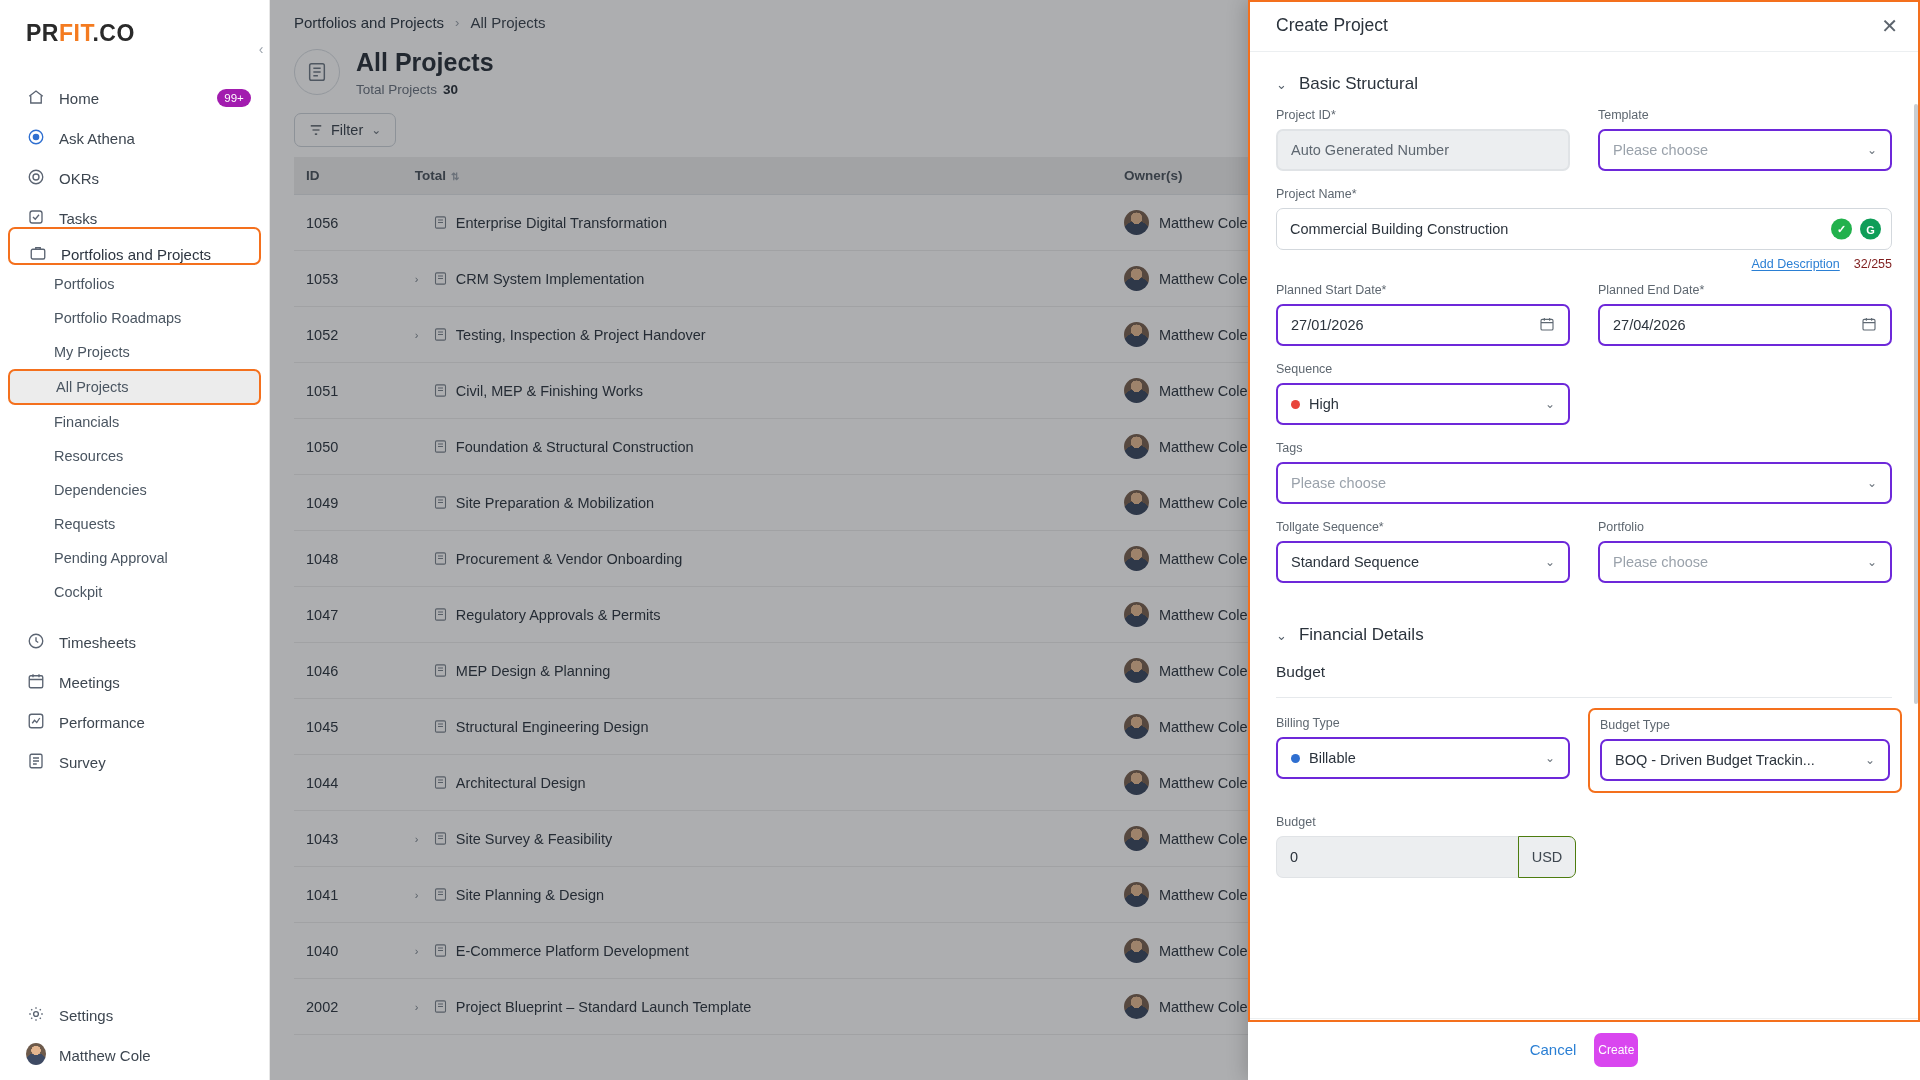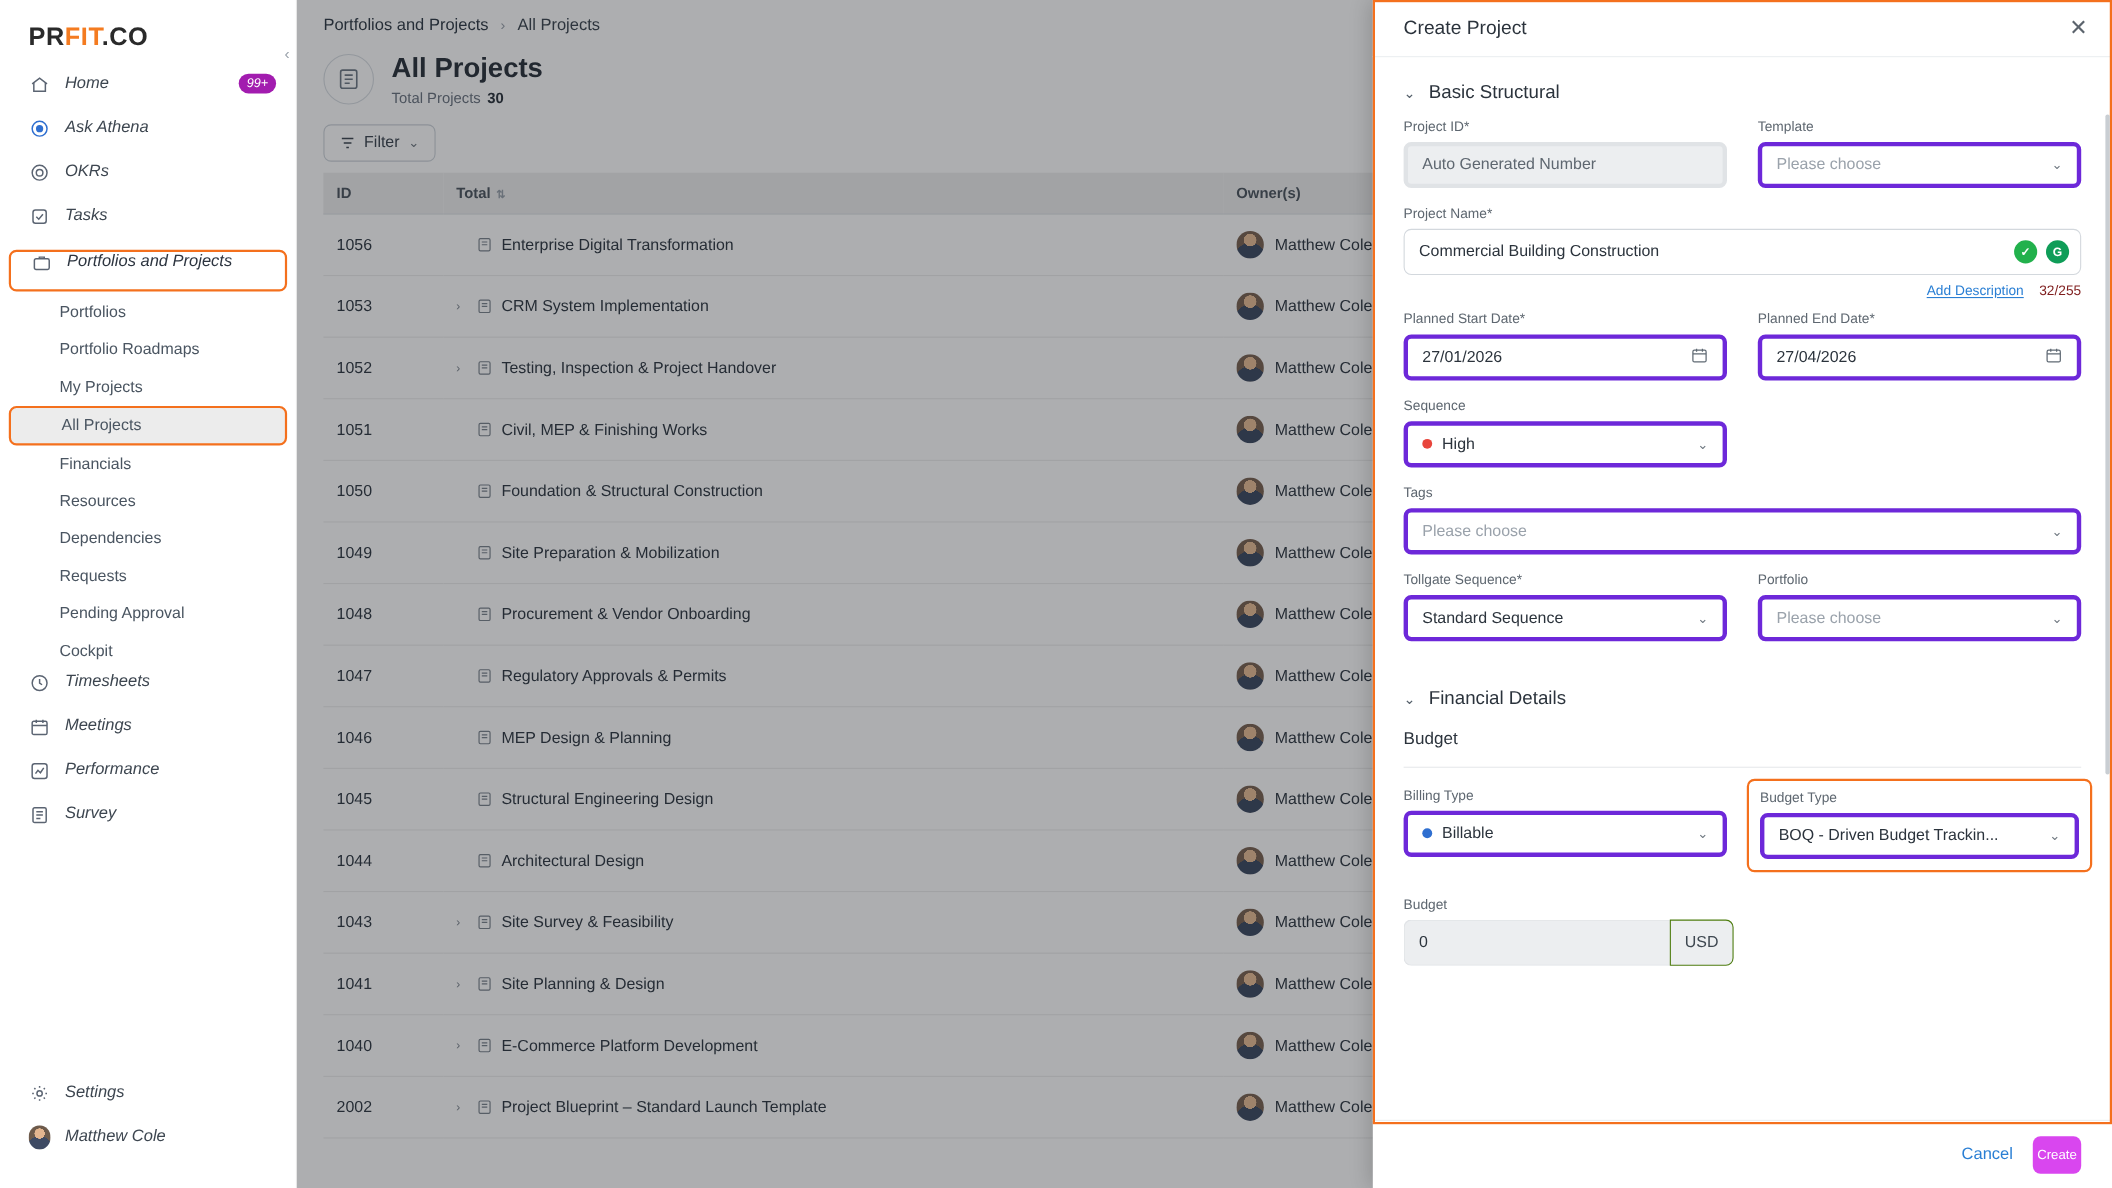--- a/index.html
+++ b/index.html
@@ -20,23 +20,23 @@
     display: flex; flex-direction: column;
     position: relative;
     flex: 0 0 270px;
   }
   .logo-wrap { padding: 20px 0 14px 26px; }
   .logo { font-size: 23px; font-weight: 700; letter-spacing: .5px; color: #2a2a2a; }
   .logo .dotco { color: #2a2a2a; }
   .logo .orange { color: #f47b20; }
   .nav { margin-top: 6px; }
   .nav-item {
-    display: flex; align-items: flex-start; gap: 13px;
+    display: flex; align-items: flex-end; gap: 13px;
     height: 40px; padding: 0 18px 0 26px;
-    font-size: 15px; color: #3d4650; cursor: pointer; position: relative; font-style: italic;
+    font-size: 15px; color: #3d4650; cursor: pointer; position: relative;
   }
   .nav-item .ico { width: 20px; height: 20px; display: inline-flex; align-items: center; justify-content: center; color: #5b6472; }
   .nav-item.active-box {
     border: 2px solid #f4701d; border-radius: 7px;
     margin: 0 8px 0 8px; padding-left: 18px; height: 38px;
     color: #2d3540; font-weight: 400;
   }
   .badge-99 {
     margin-left: auto; background: #a21caf; color: #fff;
     font-size: 11.5px; border-radius: 11px; padding: 3px 7px; min-width: 34px; text-align: center;
@@ -126,21 +126,21 @@
   .modal-body { flex: 1; overflow: hidden; padding: 0 28px 8px 28px; position: relative; }
   .section-head {
     display: flex; align-items: center; gap: 12px;
     font-size: 17px; color: #2b333c; padding: 22px 0 14px 0;
   }
   .chev { color: #55606b; font-size: 13px; }
   .field-label { font-size: 12.5px; color: #5e6770; margin-bottom: 7px; }
   .row2 { display: flex; gap: 28px; }
   .col { flex: 1; min-width: 0; margin-bottom: 16px; }
   .input {
-    height: 42px; border: 4px solid #6d28d9; border-radius: 7px;
+    height: 42px; border: 2px solid #6d28d9; border-radius: 7px;
     display: flex; align-items: center; padding: 0 13px;
     font-size: 14.5px; color: #2b333c; background: #fff;
   }
   .input.readonly { background: #eceef0; color: #5e6770; border-color: #e0e3e6; }
   .input.select { justify-content: space-between; cursor: pointer; }
   .input.placeholder { color: #9aa2ab; }
   .chev-dn { color: #6d767f; font-size: 12px; }
   .input-date { justify-content: space-between; }
   .cal-ico { color: #5f6973; }
   .name-input {
@@ -171,21 +171,21 @@
     flex: 1; height: 42px; background: #eceef0; border: 1px solid #e0e3e6; border-right: none;
     border-radius: 7px 0 0 7px; display: flex; align-items: center; padding: 0 13px; font-size: 14.5px; color: #2b333c;
   }
   .budget-cur {
     width: 58px; height: 42px; background: #eceef0; border: 1px solid #4d7c0f;
     border-radius: 0 7px 7px 0; display: flex; align-items: center; justify-content: center;
     font-size: 14.5px; color: #3e4750;
   }
   .modal-foot {
     height: 62px; border-top: 1px solid #eceff1; display: flex;
-    align-items: center; justify-content: flex-end; gap: 18px; padding: 0 28px;
+    align-items: center; justify-content: center; gap: 18px; padding: 0 28px;
   }
   .btn-cancel { font-size: 15px; color: #2a7fd4; cursor: pointer; }
   .btn-create {
     background: #d946ef; color: #fff; font-size: 12px; border: none;
     border-radius: 7px; padding: 10px 4px; cursor: pointer;
   }
   .modal-outline {
     position: absolute; left: 0; top: 0; width: 672px; height: 1022px;
     border: 2px solid #f4701d; pointer-events: none;
   }

